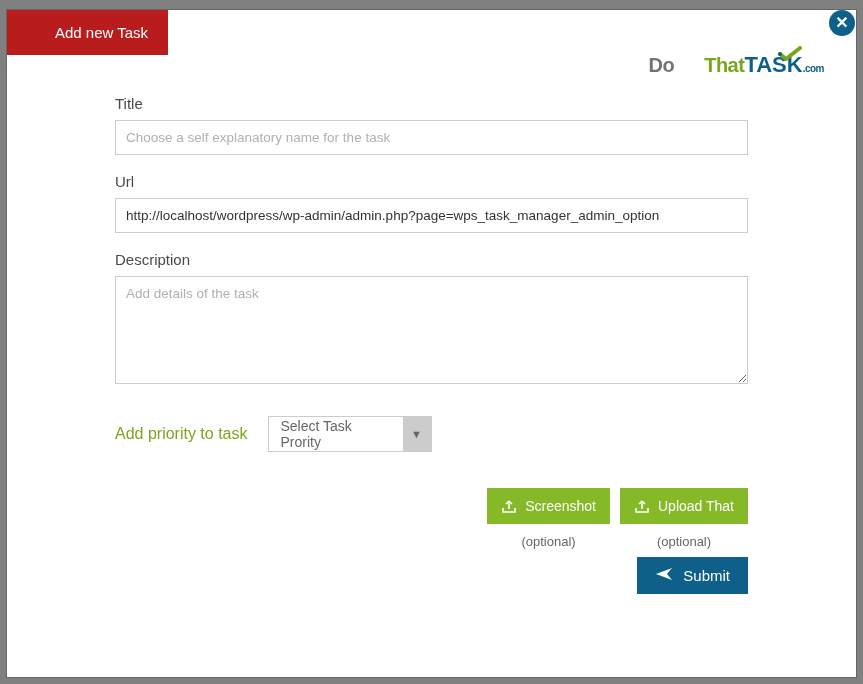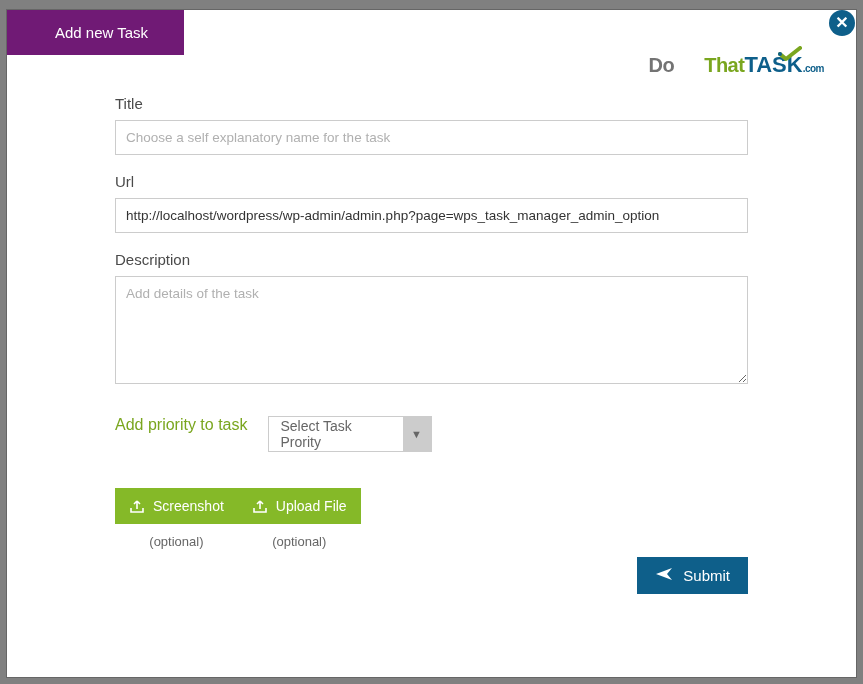--- a/index.html
+++ b/index.html
@@ -29,24 +29,24 @@
       background: #0e5f8a;
       border-radius: 50%;
       display: flex;
       align-items: center;
       justify-content: center;
       cursor: pointer;
       z-index: 10;
     }
     .close-x { color: #fff; font-size: 16px; font-weight: bold; line-height: 1; }
     .tab-header {
-      background: #701a75;
+      background: #b91c1c;
       color: #fff;
       display: inline-block;
-      padding: 14px 36px 14px 48px;
+      padding: 14px 20px 14px 48px;
       font-size: 15px;
       margin-left: 0;
     }
     .logo {
       position: absolute;
       top: 42px;
       right: 32px;
       font-weight: bold;
       font-size: 20px;
       letter-spacing: -0.5px;
@@ -75,20 +75,21 @@
       border: 1px solid #ccc;
       padding: 9px 10px;
       font-size: 13.5px;
       font-family: inherit;
       color: #333;
     }
     .text-input::placeholder, .textarea::placeholder { color: #b0b0b0; }
     .textarea { height: 108px; resize: both; }
     .priority-row {
       display: flex;
+      align-items: center;
       gap: 20px;
       margin-top: 28px;
       margin-bottom: 36px;
     }
     .priority-label {
       color: #7aa61f;
       font-size: 16px;
       font-weight: 500;
     }
     .select-wrap {
@@ -111,21 +112,22 @@
       background: #ccc;
       display: flex;
       align-items: center;
       justify-content: center;
       cursor: pointer;
       color: #666;
       font-size: 11px;
     }
     .upload-row {
       display: flex;
-      gap: 0;
+      gap: 10px;
+      justify-content: flex-end;
     }
     .upload-col { text-align: center; }
     .upload-btn {
       background: #85b928;
       color: #fff;
       border: none;
       padding: 10px 14px;
       font-size: 14px;
       cursor: pointer;
       display: flex;
@@ -218,21 +220,21 @@
         <div class="opt-text">(optional)</div>
       </div>
       <div class="upload-col">
         <button class="upload-btn">
           <span class="upload-icon">
             <svg width="16" height="16" viewBox="0 0 16 16" fill="none">
               <path d="M8 11 V3 M8 3 L5 6 M8 3 L11 6" stroke="#fff" stroke-width="1.6"></path>
               <path d="M2 10 V14 H14 V10" stroke="#fff" stroke-width="1.6" fill="none"></path>
             </svg>
           </span>
-          <span>Upload File</span>
+          <span>Upload That</span>
         </button>
         <div class="opt-text">(optional)</div>
       </div>
     </div>
 
     <div class="submit-row">
       <button class="submit-btn">
         <span>
           <svg width="18" height="14" viewBox="0 0 18 14">
             <path d="M1 7 L17 1 L12 7 L17 13 Z" fill="#fff"></path>

